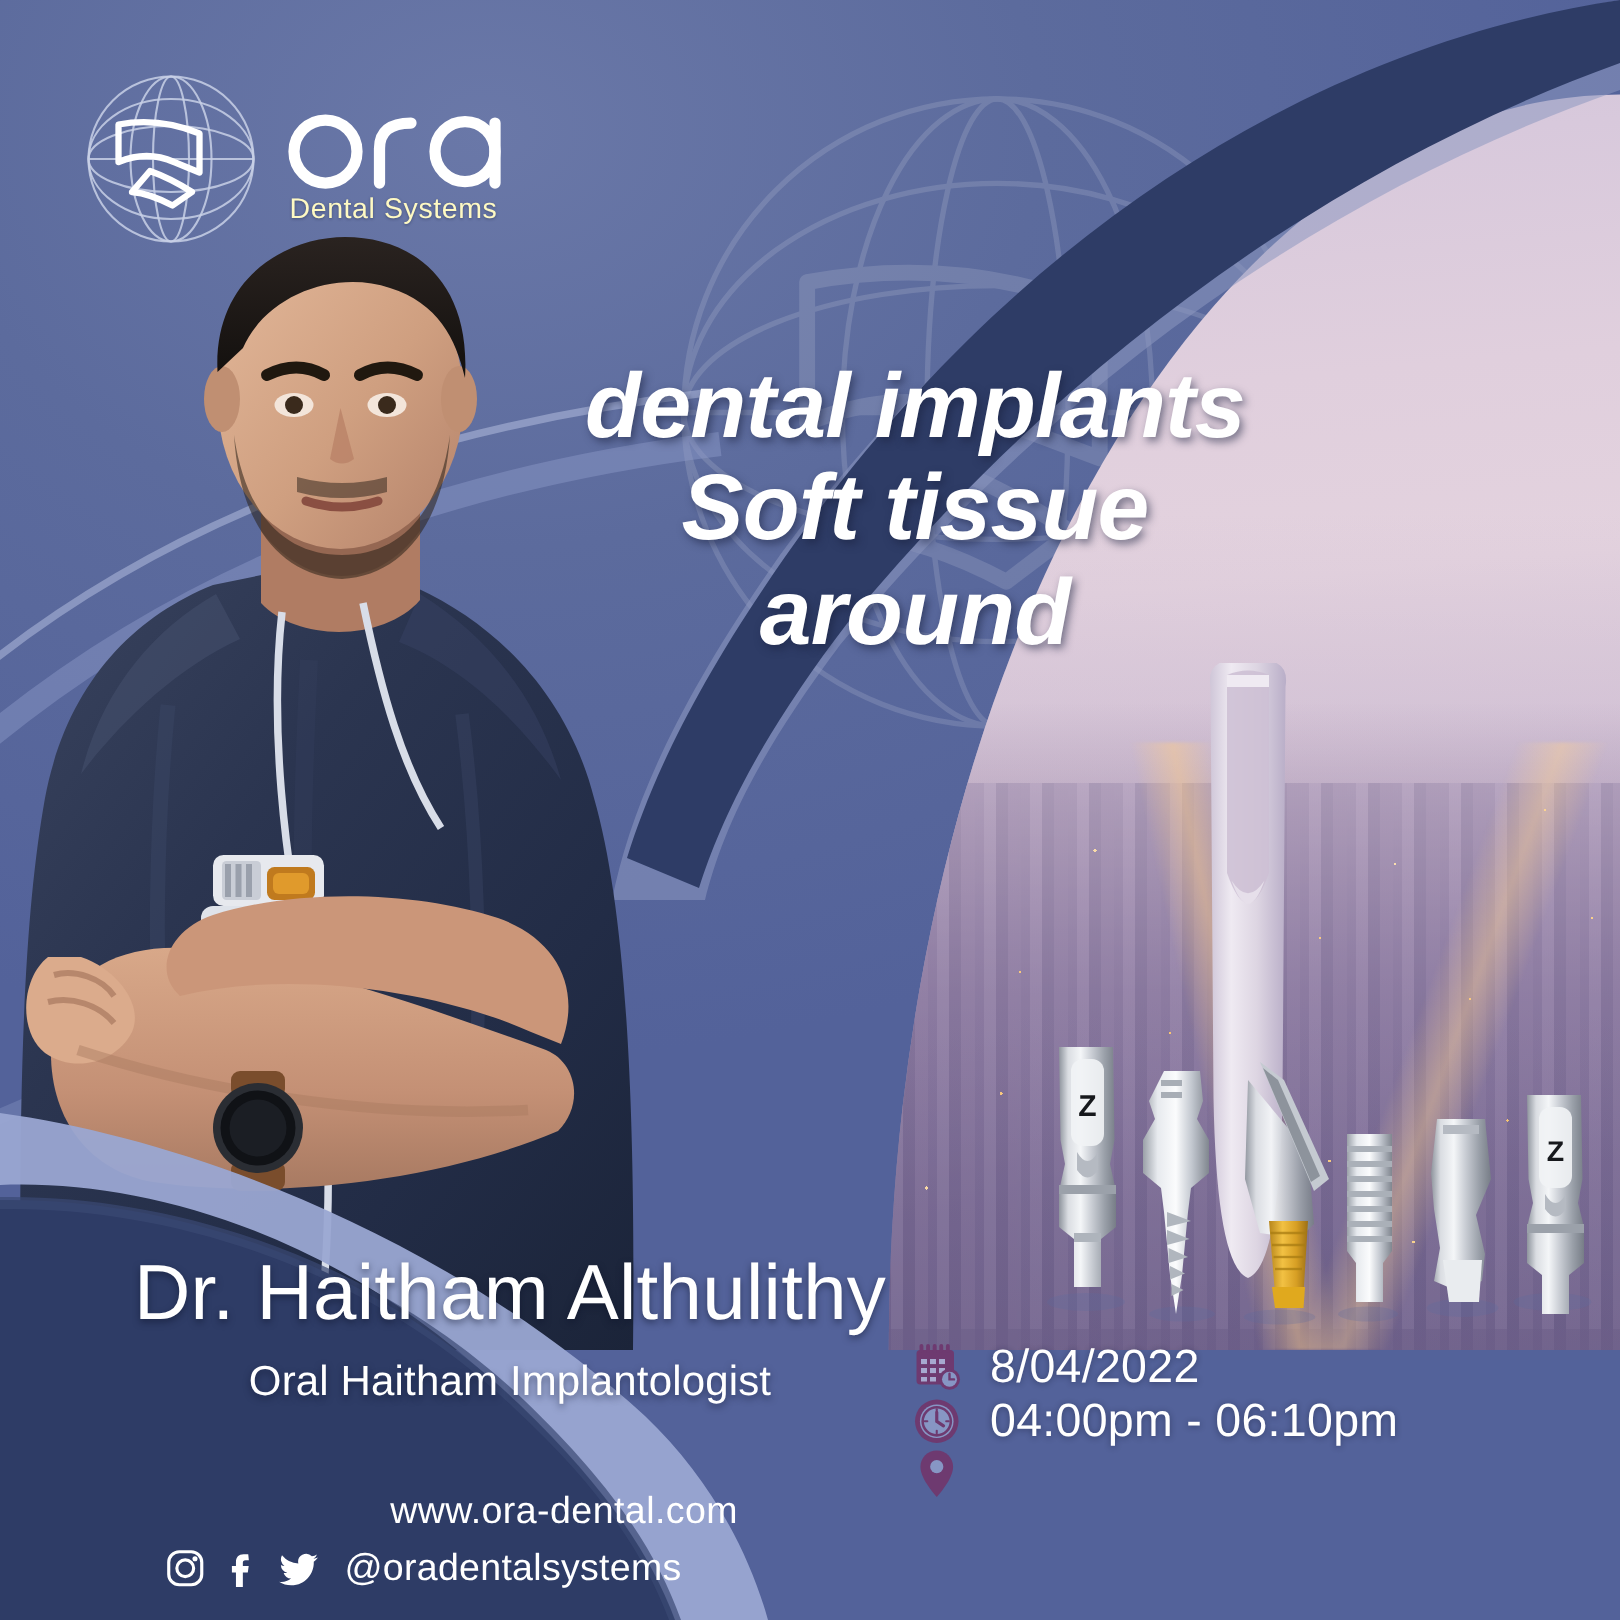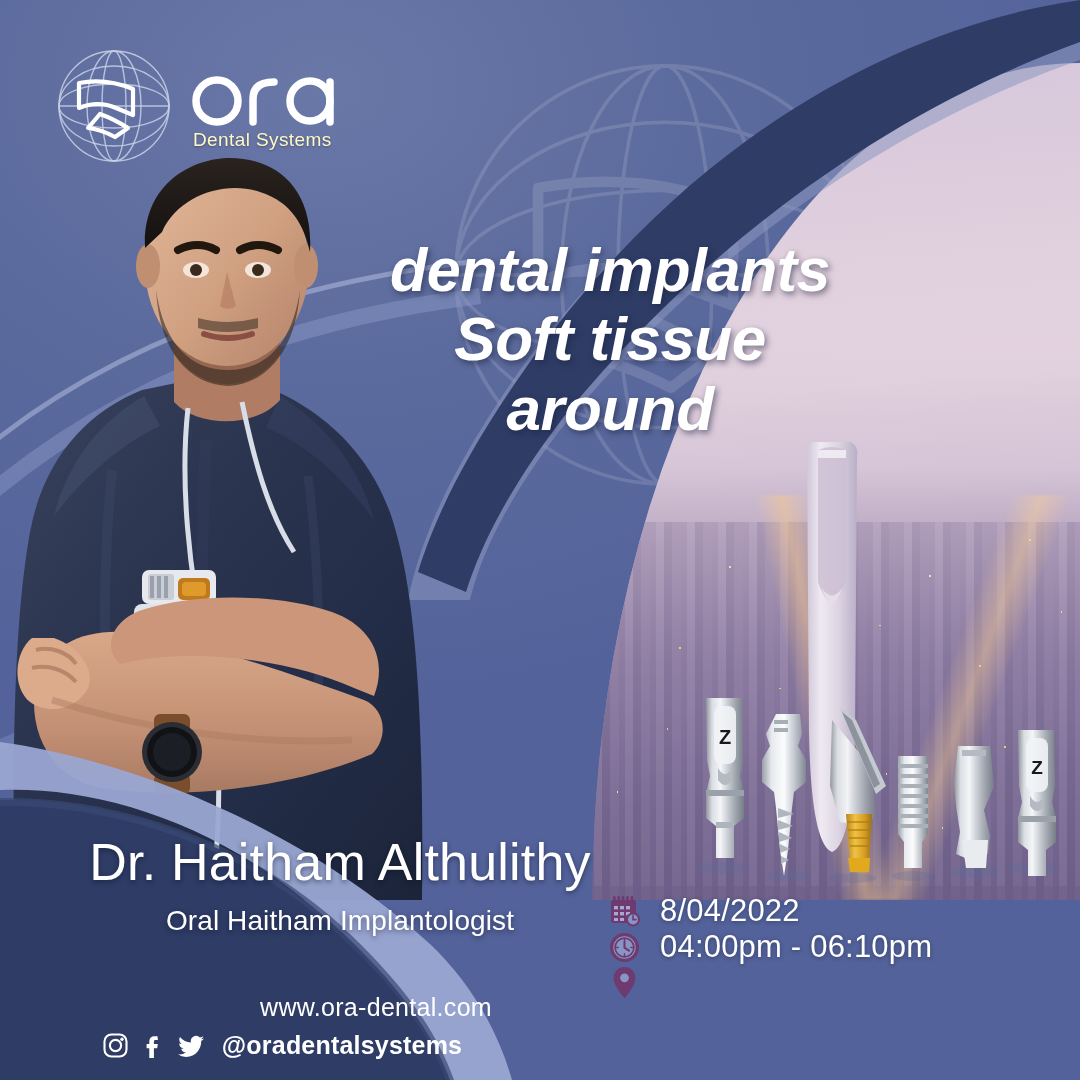--- a/index.html
+++ b/index.html
@@ -225,21 +225,21 @@
     position:absolute; left:72px; top:972px; width:420px;
     z-index:22; color:#fff; text-align:right;margin-top:21px;
   }
   .site{ font-size:25px; letter-spacing:.3px; }
   .social-row{
     margin-top:9px;
     display:flex; align-items:center; justify-content:center; gap:11px;
   }
   .social-icon{ width:27px; height:27px; display:block; flex:0 0 auto; }
   .social-icon svg{width:100%;height:100%;display:block;}
-  .handle{ font-size:25px; margin-left:6px; letter-spacing:.2px;font-weight:bold; }
+  .handle{ font-size:25px; margin-left:6px; letter-spacing:.2px; }
 
   
   .details{
     position:absolute; left:608px; top:893px;
     z-index:22; color:#ffffff;
     display:flex; flex-direction:column; gap:0;
   }
   .detail-row{ display:flex; align-items:center; gap:19px; }
   .detail-icon{ width:33px; height:35px; flex:0 0 auto; }
   .detail-icon svg{width:100%;height:100%;display:block;}

